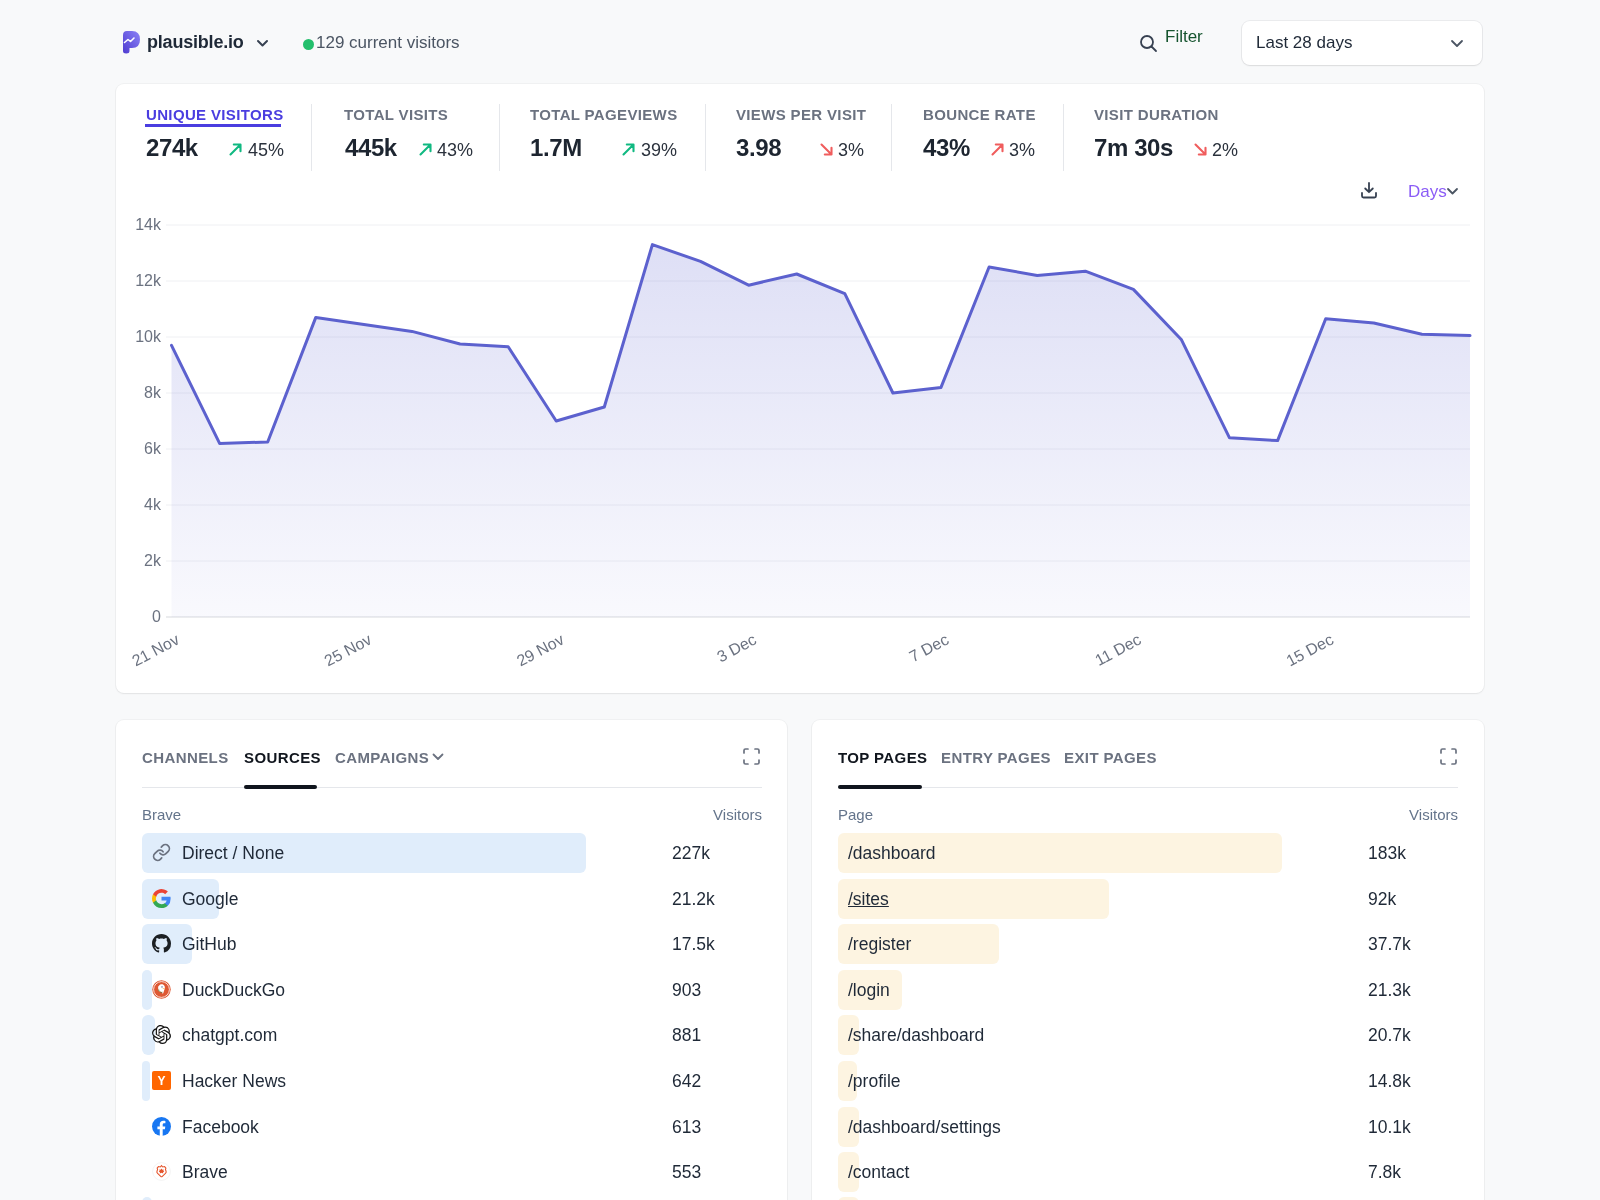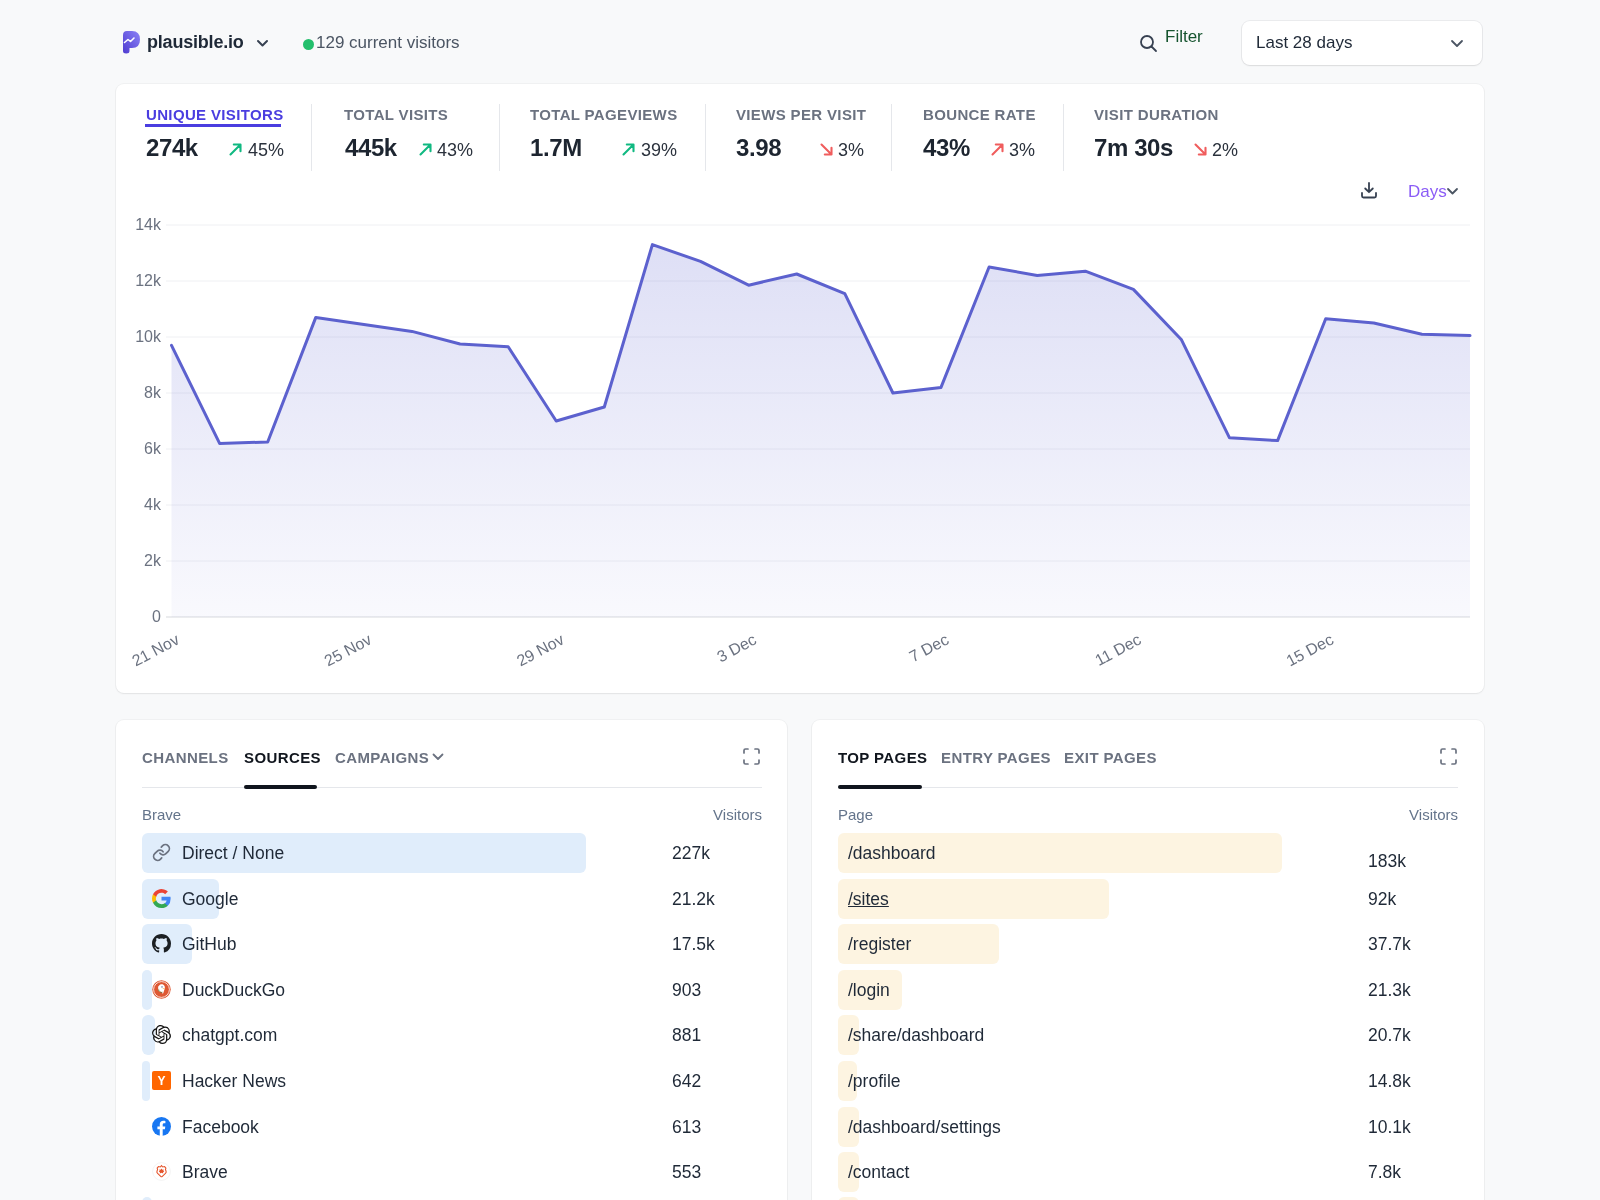--- a/index.html
+++ b/index.html
@@ -238,21 +238,21 @@
     <path d="M1 5V2.5Q1 1 2.5 1H5M12 1h2.5Q16 1 16 2.5V5M16 12v2.5Q16 16 14.5 16H12M5 16H2.5Q1 16 1 14.5V12" fill="none" stroke="#6b7280" stroke-width="1.7" stroke-linecap="round"></path>
   </svg>
 <div class="abs" style="left:838px;top:787px;width:620px;height:1px;background:#e5e7eb;"></div>
 <div class="abs" style="left:838px;top:785px;width:84px;height:3.5px;background:#10151d;border-radius:2px;"></div>
 <div class="colhead" style="left:838px;top:806px;">Page</div>
 <div class="colhead" style="left:1368px;top:806px;width:90px;text-align:right;">Visitors</div>
 
 <div id="rightrows">
     <div class="barR" style="left:838px;top:833px;width:444px;"></div>
     <div class="rowtxt" style="left:848px;top:843px;">/dashboard</div>
-    <div class="rowval" style="left:1368px;top:843px;margin-top:8px;">183k</div>
+    <div class="rowval" style="left:1368px;top:843px;">183k</div>
     <div class="barR" style="left:838px;top:879px;width:271px;"></div>
     <div class="rowtxt" style="left:848px;top:889px;text-decoration:underline;">/sites</div>
     <div class="rowval" style="left:1368px;top:889px;">92k</div>
     <div class="barR" style="left:838px;top:924px;width:161px;"></div>
     <div class="rowtxt" style="left:848px;top:934px;">/register</div>
     <div class="rowval" style="left:1368px;top:934px;">37.7k</div>
     <div class="barR" style="left:838px;top:970px;width:64px;"></div>
     <div class="rowtxt" style="left:848px;top:980px;">/login</div>
     <div class="rowval" style="left:1368px;top:980px;">21.3k</div>
     <div class="barR" style="left:838px;top:1015px;width:21px;"></div>

